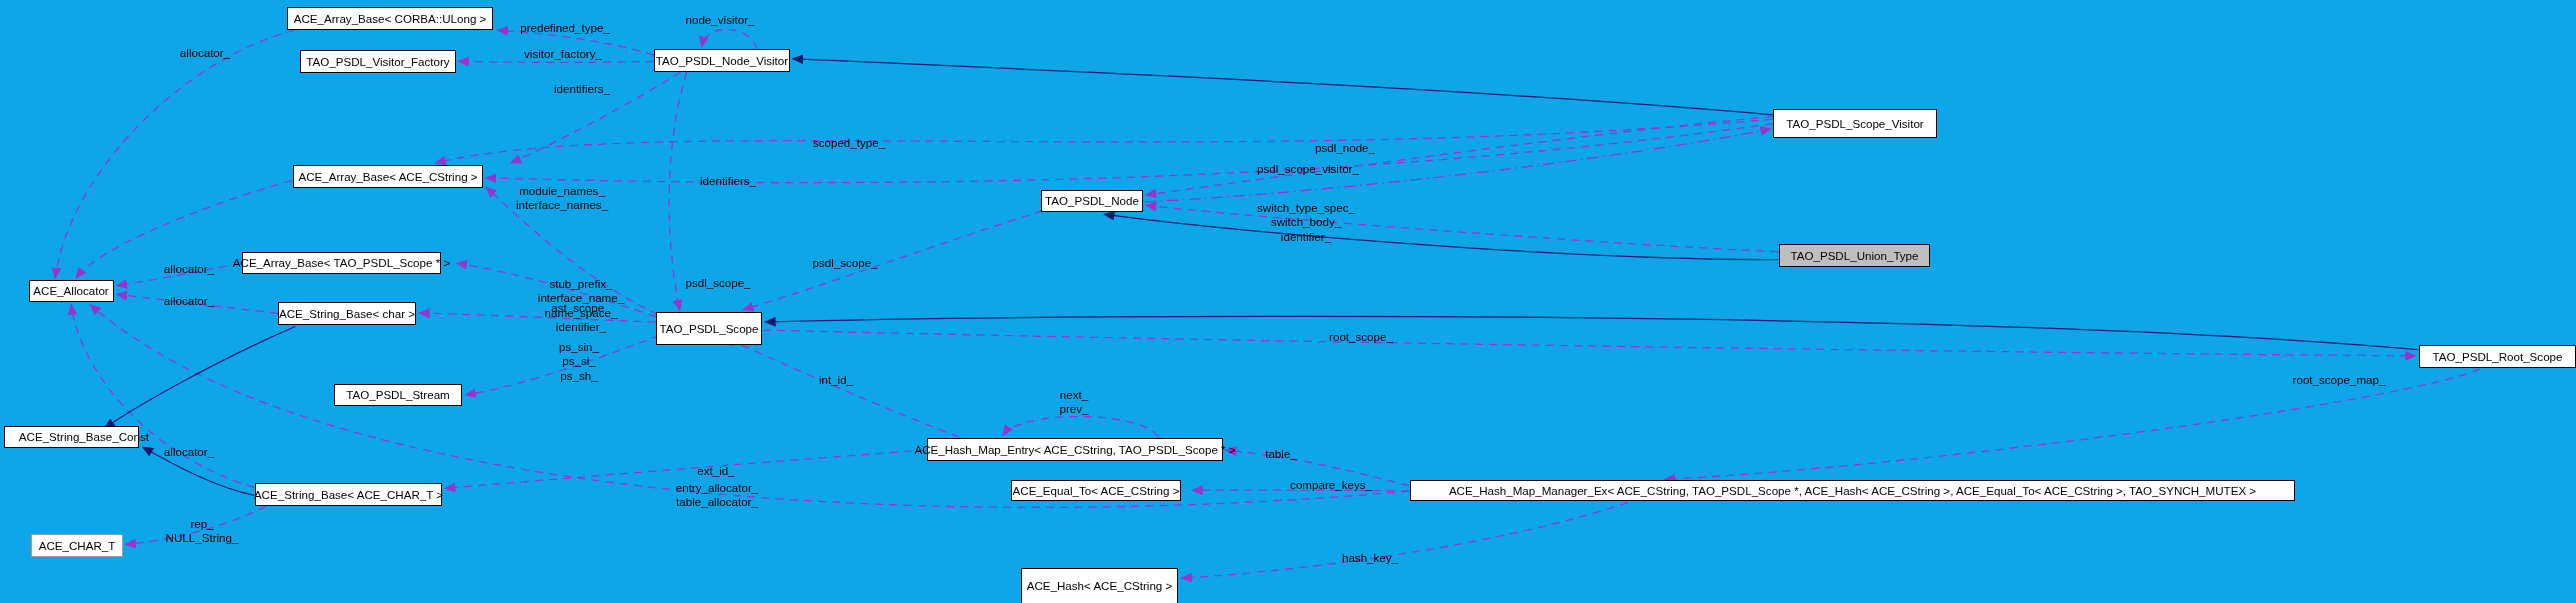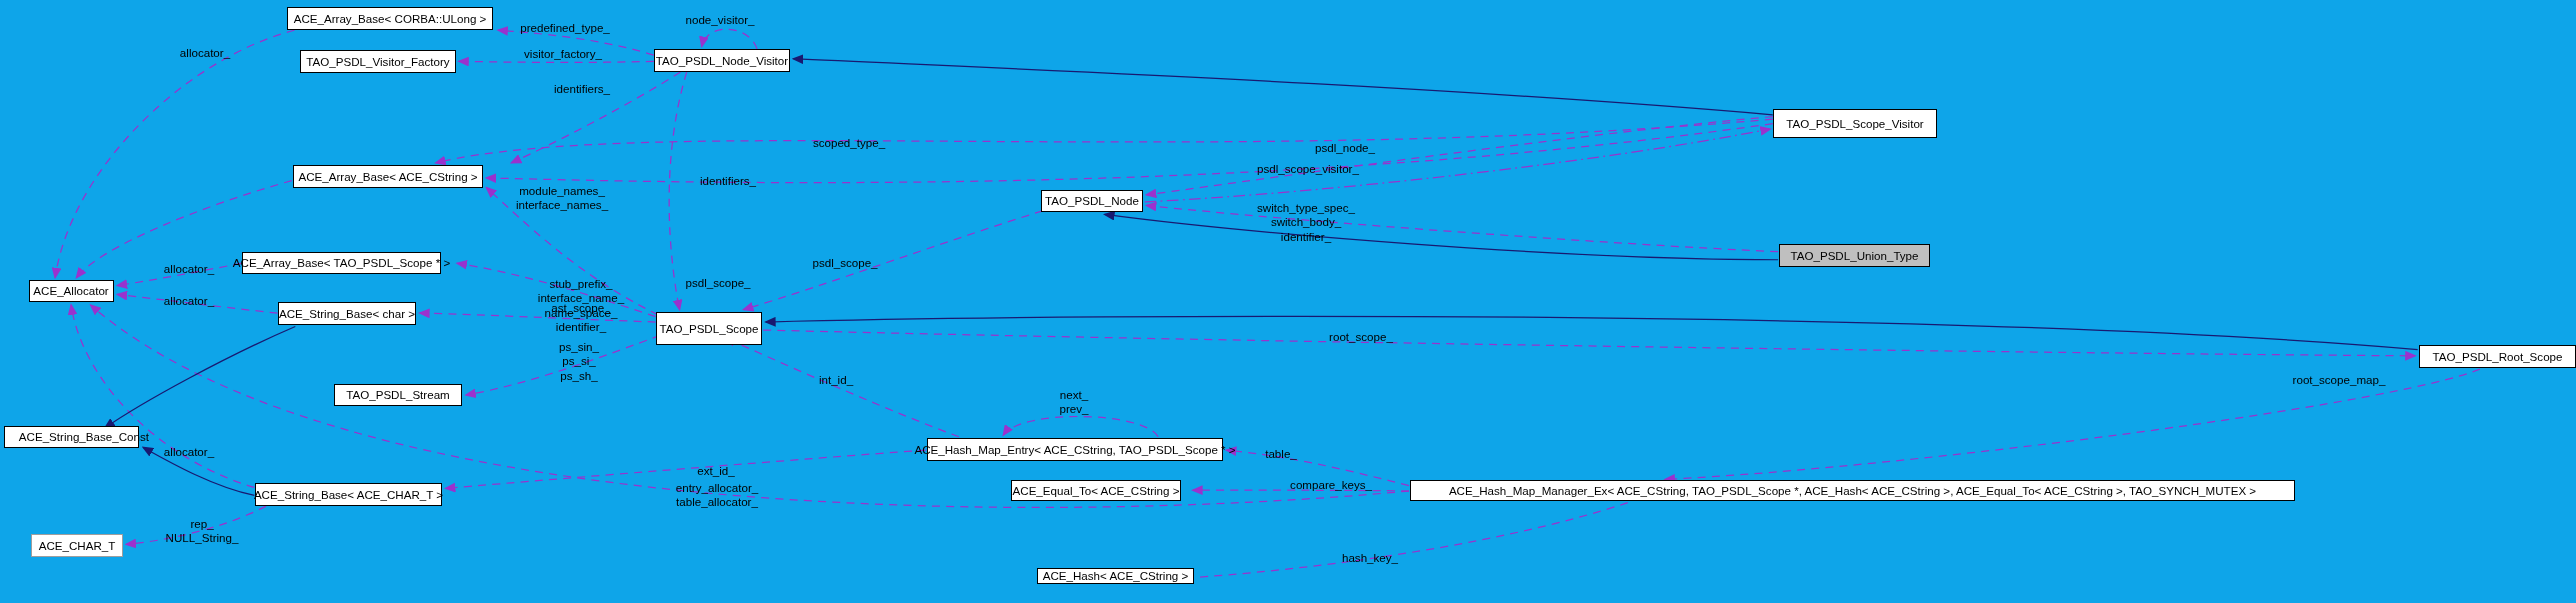--- a/index.html
+++ b/index.html
@@ -107,21 +107,21 @@
       <div class="node default" style="left: 278px; top: 302px; width: 138px; height: 23px;">ACE_String_Base&lt; char &gt;</div>
       <div class="node default" style="left: 656px; top: 312px; width: 106px; height: 33px;">TAO_PSDL_Scope</div>
       <div class="node default" style="left: 2419px; top: 345px; width: 157px; height: 23px;">TAO_PSDL_Root_Scope</div>
       <div class="node default" style="left: 334px; top: 384px; width: 128px; height: 22px;">TAO_PSDL_Stream</div>
       <div class="node default" style="left: 4.4px; top: 426px; width: 135px; height: 22px; padding-left: 24px;">ACE_String_Base_Const</div>
       <div class="node default" style="left: 927px; top: 438px; width: 296px; height: 23px;">ACE_Hash_Map_Entry&lt; ACE_CString, TAO_PSDL_Scope * &gt;</div>
       <div class="node default" style="left: 1011px; top: 480px; width: 170px; height: 21.3px;">ACE_Equal_To&lt; ACE_CString &gt;</div>
       <div class="node default" style="left: 1410px; top: 480px; width: 885px; height: 21.3px;">ACE_Hash_Map_Manager_Ex&lt; ACE_CString, TAO_PSDL_Scope *, ACE_Hash&lt; ACE_CString &gt;, ACE_Equal_To&lt; ACE_CString &gt;, TAO_SYNCH_MUTEX &gt;</div>
       <div class="node default" style="left: 255px; top: 483px; width: 187px; height: 23px;">ACE_String_Base&lt; ACE_CHAR_T &gt;</div>
       <div class="node external" style="left: 31px; top: 534px; width: 92px; height: 23px;">ACE_CHAR_T</div>
-      <div class="node default" style="left: 1021px; top: 568px; width: 157px; height: 16px; margin-left: 16px;">ACE_Hash&lt; ACE_CString &gt;</div>
+      <div class="node default" style="left: 1021px; top: 568px; width: 157px; height: 36px;">ACE_Hash&lt; ACE_CString &gt;</div>
     </div>
   <div id="labels-layer">
       <div class="edge-label" style="left: 205px; top: 53px;">allocator_</div>
       <div class="edge-label" style="left: 565px; top: 27.6px;">predefined_type_</div>
       <div class="edge-label" style="left: 720px; top: 19.6px;">node_visitor_</div>
       <div class="edge-label" style="left: 563px; top: 54px;">visitor_factory_</div>
       <div class="edge-label" style="left: 582px; top: 89px;">identifiers_</div>
       <div class="edge-label" style="left: 849px; top: 143px;">scoped_type_</div>
       <div class="edge-label" style="left: 1345px; top: 148px;">psdl_node_</div>
       <div class="edge-label" style="left: 1308px; top: 169px;">psdl_scope_visitor_</div>

